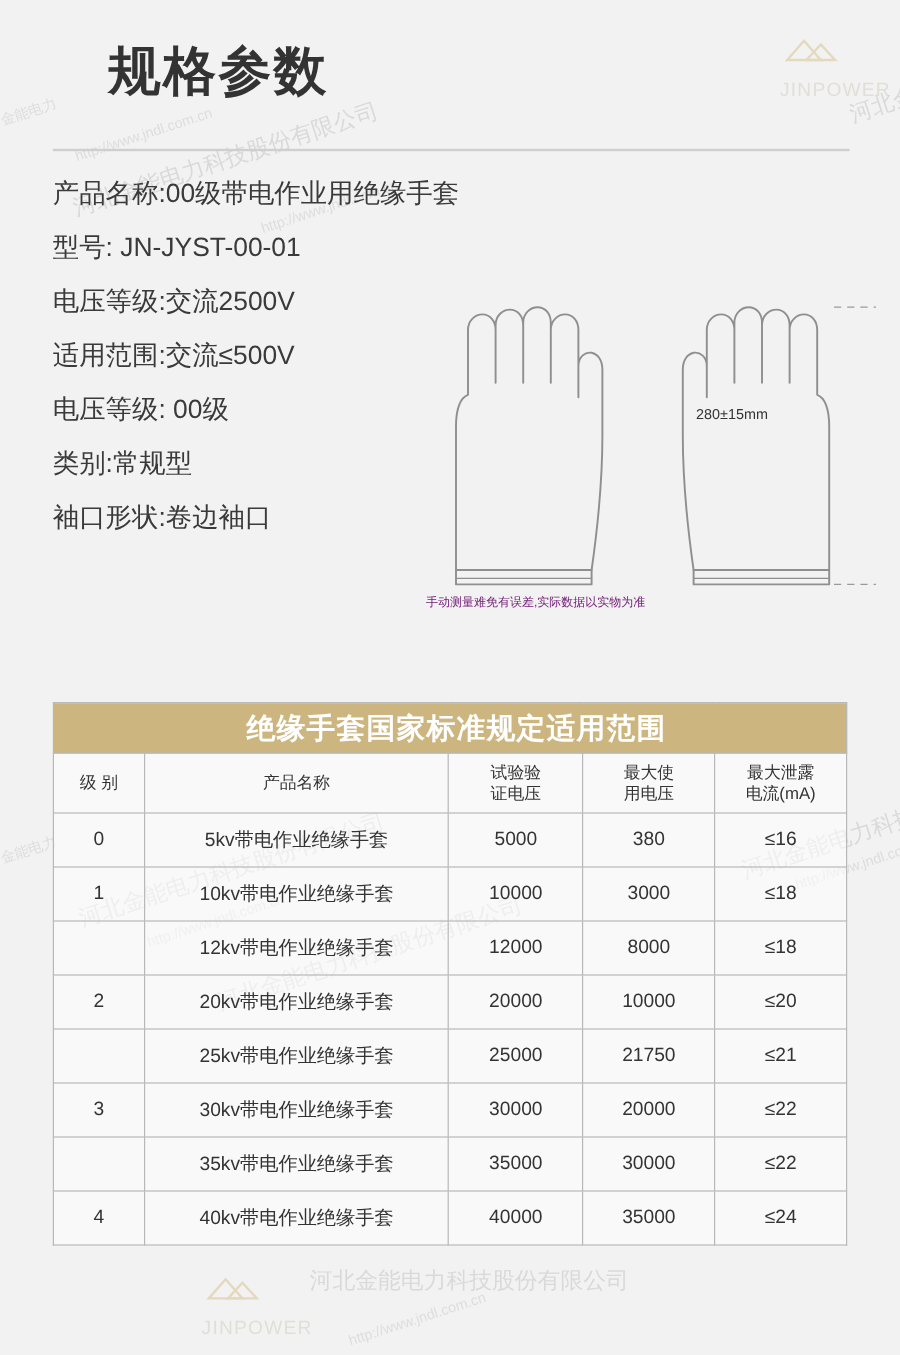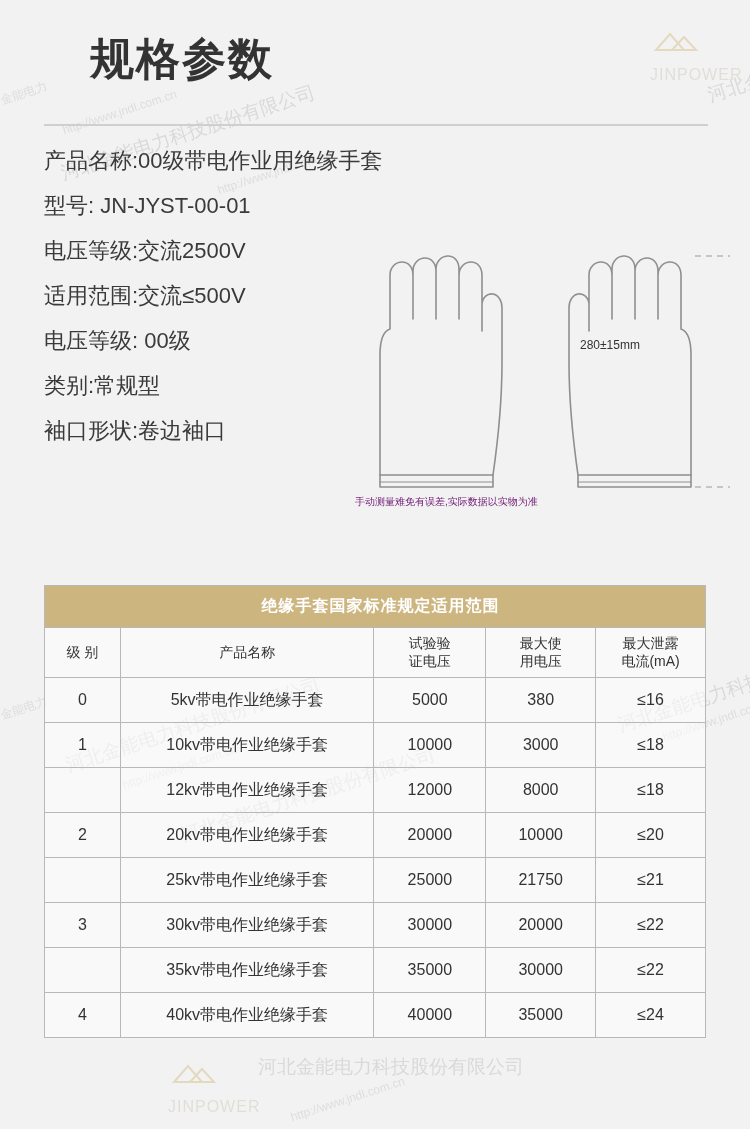--- a/index.html
+++ b/index.html
@@ -104,21 +104,21 @@
   }
   table.spec-table th, table.spec-table td {
     border: 1px solid #b8b8b8;
     text-align: center;
     color: #333;
     background: transparent;
   }
   .tbl-title {
     background: #cdb57f !important;
     color: #fff !important;
-    font-size: 16px;
+    font-size: 24px;
     font-weight: bold;
     height: 42px;
     letter-spacing: 1px;
     border: 1px solid #b8b8b8;
     padding-left: 12px;
   }
   .hdr td {
     font-size: 14px;
     height: 50px;
     line-height: 1.25;

